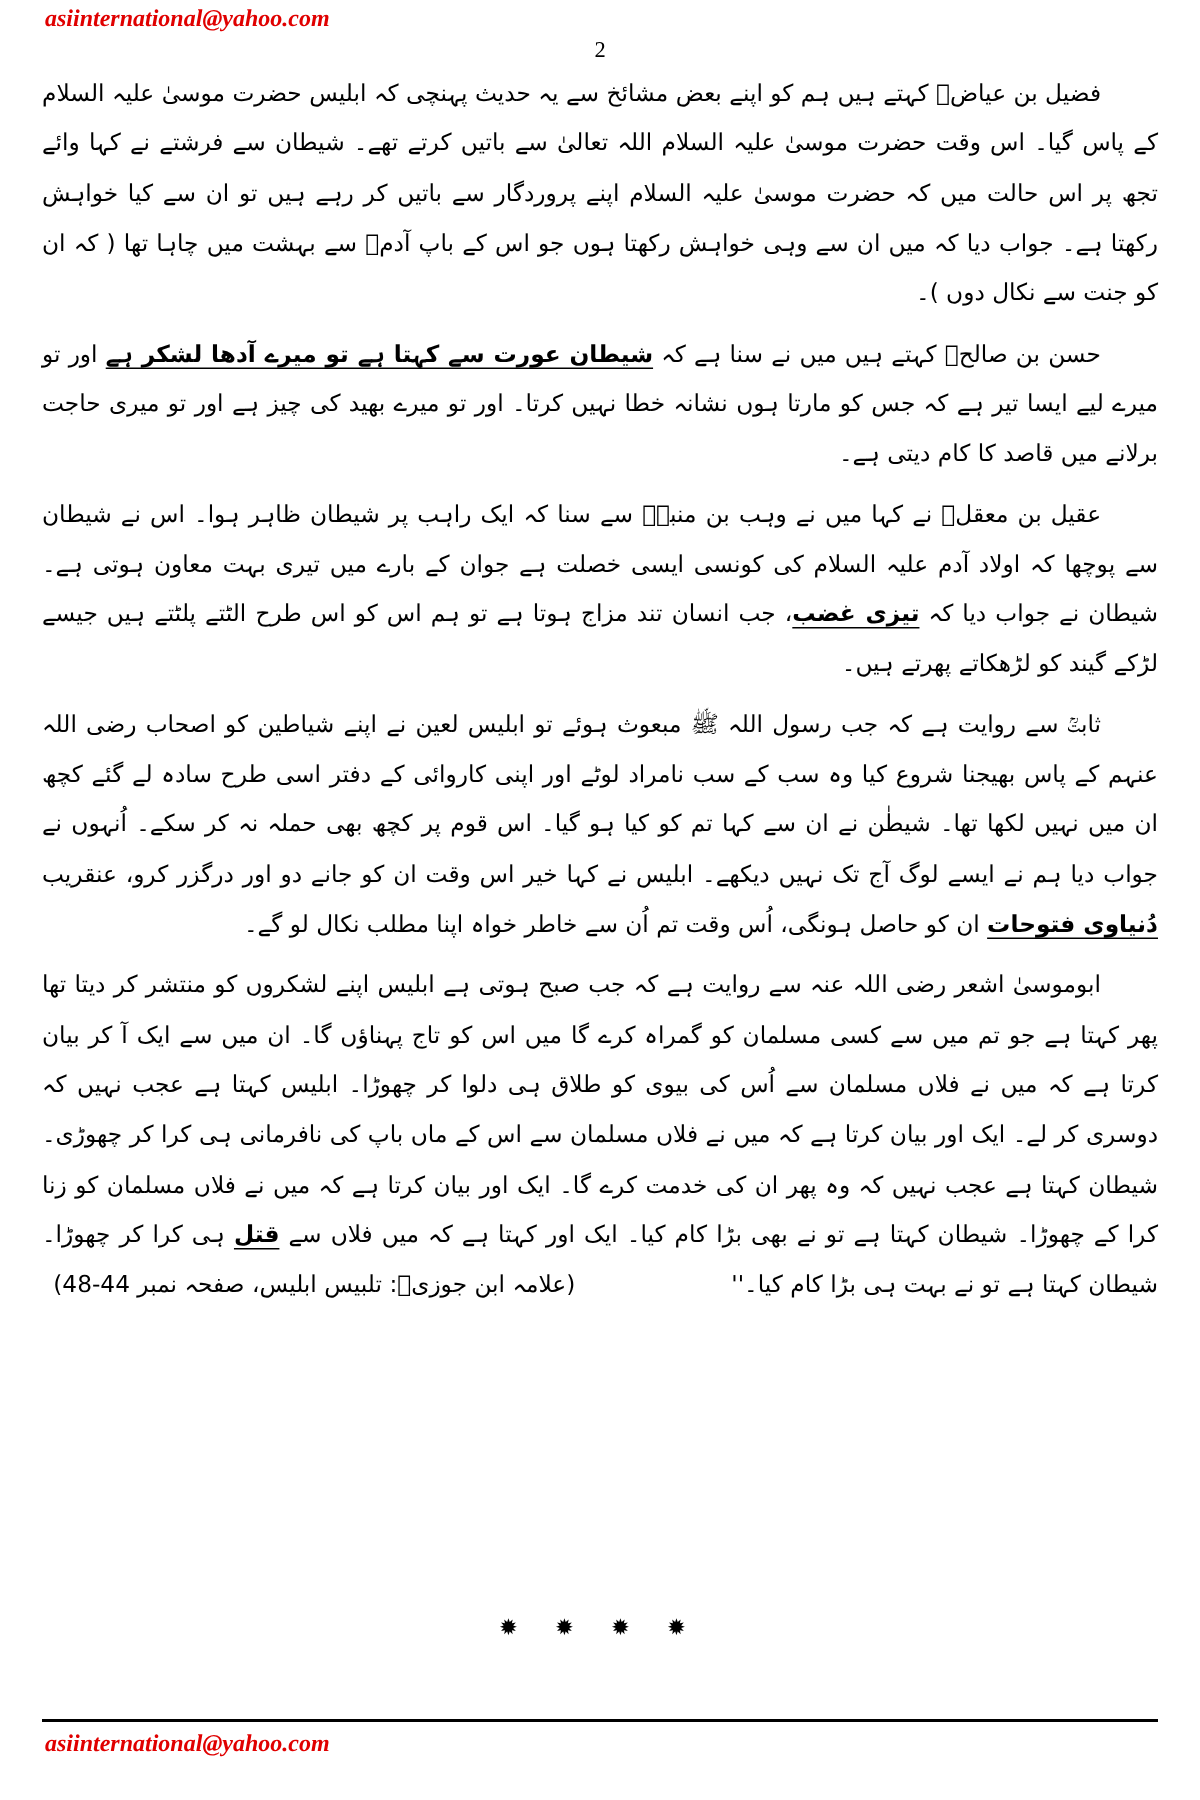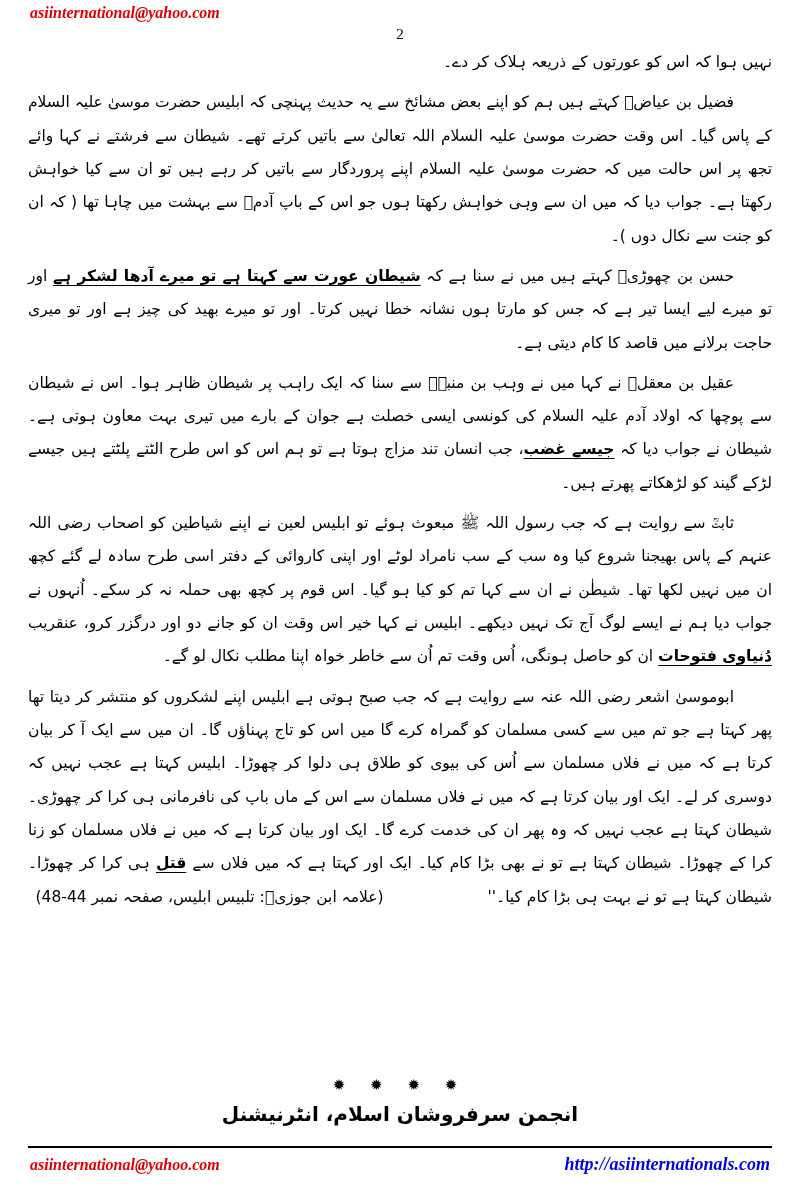--- a/index.html
+++ b/index.html
@@ -89,37 +89,34 @@
 
 <div class="page">
 
   <div class="header">
     <div class="header-email">asiinternational@yahoo.com</div>
     <div class="page-number">2</div>
   </div>
 
   <div class="doc-body">
 
-    <p class="no-indent"><span>نہیں ہوا کہ اس کو عورتوں کے ذریعہ ہلاک کر دے۔</span></p>
 
     <p><span>فضیل بن عیاضؒ کہتے ہیں ہم کو اپنے بعض مشائخ سے یہ حدیث پہنچی کہ ابلیس حضرت موسیٰ علیہ السلام کے پاس گیا۔ اس وقت حضرت موسیٰ علیہ السلام اللہ تعالیٰ سے باتیں کرتے تھے۔ شیطان سے فرشتے نے کہا وائے تجھ پر اس حالت میں کہ حضرت موسیٰ علیہ السلام اپنے پروردگار سے باتیں کر رہے ہیں تو ان سے کیا خواہش رکھتا ہے۔ جواب دیا کہ میں ان سے وہی خواہش رکھتا ہوں جو اس کے باپ آدمؑ سے بہشت میں چاہا تھا ( کہ ان کو جنت سے نکال دوں )۔</span></p>
 
-    <p><span>حسن بن چھوڑیؒ کہتے ہیں میں نے سنا ہے کہ </span><span class="hl">شیطان عورت سے کہتا ہے تو میرے آدھا لشکر ہے</span><span> اور تو میرے لیے ایسا تیر ہے کہ جس کو مارتا ہوں نشانہ خطا نہیں کرتا۔ اور تو میرے بھید کی چیز ہے اور تو میری حاجت برلانے میں قاصد کا کام دیتی ہے۔</span></p>
+    <p><span>حسن بن صالحؒ کہتے ہیں میں نے سنا ہے کہ </span><span class="hl">شیطان عورت سے کہتا ہے تو میرے آدھا لشکر ہے</span><span> اور تو میرے لیے ایسا تیر ہے کہ جس کو مارتا ہوں نشانہ خطا نہیں کرتا۔ اور تو میرے بھید کی چیز ہے اور تو میری حاجت برلانے میں قاصد کا کام دیتی ہے۔</span></p>
 
-    <p><span>عقیل بن معقلؒ نے کہا میں نے وہب بن منبہؒ سے سنا کہ ایک راہب پر شیطان ظاہر ہوا۔ اس نے شیطان سے پوچھا کہ اولاد آدم علیہ السلام کی کونسی ایسی خصلت ہے جوان کے بارے میں تیری بہت معاون ہوتی ہے۔ شیطان نے جواب دیا کہ </span><span class="hl">جیسے غضب</span><span>، جب انسان تند مزاج ہوتا ہے تو ہم اس کو اس طرح الٹتے پلٹتے ہیں جیسے لڑکے گیند کو لڑھکاتے پھرتے ہیں۔</span></p>
+    <p><span>عقیل بن معقلؒ نے کہا میں نے وہب بن منبہؒ سے سنا کہ ایک راہب پر شیطان ظاہر ہوا۔ اس نے شیطان سے پوچھا کہ اولاد آدم علیہ السلام کی کونسی ایسی خصلت ہے جوان کے بارے میں تیری بہت معاون ہوتی ہے۔ شیطان نے جواب دیا کہ </span><span class="hl">تیزی غضب</span><span>، جب انسان تند مزاج ہوتا ہے تو ہم اس کو اس طرح الٹتے پلٹتے ہیں جیسے لڑکے گیند کو لڑھکاتے پھرتے ہیں۔</span></p>
 
     <p><span>ثابتؒ سے روایت ہے کہ جب رسول اللہ ﷺ مبعوث ہوئے تو ابلیس لعین نے اپنے شیاطین کو اصحاب رضی اللہ عنہم کے پاس بھیجنا شروع کیا وہ سب کے سب نامراد لوٹے اور اپنی کاروائی کے دفتر اسی طرح سادہ لے گئے کچھ ان میں نہیں لکھا تھا۔ شیطٰن نے ان سے کہا تم کو کیا ہو گیا۔ اس قوم پر کچھ بھی حملہ نہ کر سکے۔ اُنہوں نے جواب دیا ہم نے ایسے لوگ آج تک نہیں دیکھے۔ ابلیس نے کہا خیر اس وقت ان کو جانے دو اور درگزر کرو، عنقریب </span><span class="hl">دُنیاوی فتوحات</span><span> ان کو حاصل ہونگی، اُس وقت تم اُن سے خاطر خواہ اپنا مطلب نکال لو گے۔</span></p>
 
     <p><span>ابوموسیٰ اشعر رضی اللہ عنہ سے روایت ہے کہ جب صبح ہوتی ہے ابلیس اپنے لشکروں کو منتشر کر دیتا تھا پھر کہتا ہے جو تم میں سے کسی مسلمان کو گمراہ کرے گا میں اس کو تاج پہناؤں گا۔ ان میں سے ایک آ کر بیان کرتا ہے کہ میں نے فلاں مسلمان سے اُس کی بیوی کو طلاق ہی دلوا کر چھوڑا۔ ابلیس کہتا ہے عجب نہیں کہ دوسری کر لے۔ ایک اور بیان کرتا ہے کہ میں نے فلاں مسلمان سے اس کے ماں باپ کی نافرمانی ہی کرا کر چھوڑی۔ شیطان کہتا ہے عجب نہیں کہ وہ پھر ان کی خدمت کرے گا۔ ایک اور بیان کرتا ہے کہ میں نے فلاں مسلمان کو زنا کرا کے چھوڑا۔ شیطان کہتا ہے تو نے بھی بڑا کام کیا۔ ایک اور کہتا ہے کہ میں فلاں سے </span><span class="hl">قتل</span><span> ہی کرا کر چھوڑا۔ شیطان کہتا ہے تو نے بہت ہی بڑا کام کیا۔''</span><span class="citation">(علامہ ابن جوزیؒ: تلبیس ابلیس، صفحہ نمبر 44-48)</span></p>
 
   </div>
 
   <div class="footer">
     <div class="footer-ornament">✹ ✹ ✹ ✹</div>
-    <div class="organization-name">انجمن سرفروشان اسلام، انٹرنیشنل</div>
     <hr class="footer-rule">
     <div class="footer-row">
       <span class="footer-email">asiinternational@yahoo.com</span>
-      <a class="footer-url" href="#">http://asiinternationals.com</a>
     </div>
   </div>
 
 </div>
 
 </body></html>

